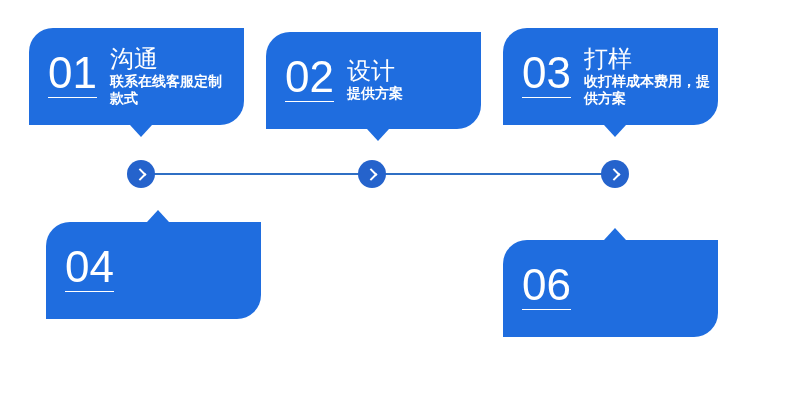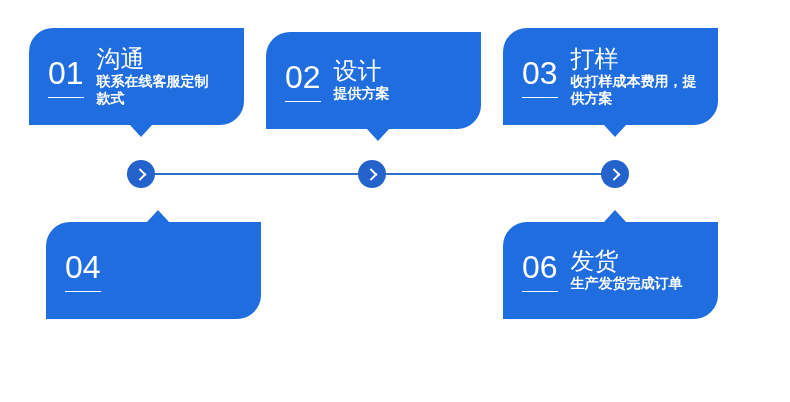--- a/index.html
+++ b/index.html
@@ -30,21 +30,21 @@
   }
   .num-wrap{
     display:flex;
     flex-direction:column;
     align-items:stretch;
     flex:0 0 auto;
     margin-right:13px;
     margin-top:-2px;
   }
   .num{
-    font-size:32px;
+    font-size:44px;
     line-height:40px;
     font-weight:400;
     color:#ffffff;
     letter-spacing:0px;
     font-family:"Liberation Sans","DejaVu Sans",sans-serif;
   }
   .num-rule{
     height:1.6px;
     background:#ffffff;
     margin-top:4px;
@@ -183,27 +183,23 @@
     <div class="notch notch-up"></div>
     <div class="card-inner">
       <div class="num-wrap">
         <div class="num">04</div>
         <div class="num-rule"></div>
       </div>
     </div>
   </div>
 
 
-  <div class="card" style="left:503px;top:222px;">
+  <div class="card" style="left:503px;top:240px;">
     <div class="notch notch-up"></div>
     <div class="card-inner">
       <div class="num-wrap">
         <div class="num">06</div>
         <div class="num-rule"></div>
       </div>
-      <div class="txt-wrap">
-        <div class="title">发货</div>
-        <div class="subtitle">生产发货完成订单</div>
-      </div>
     </div>
   </div>
 
 </div>
 
 </body></html>

